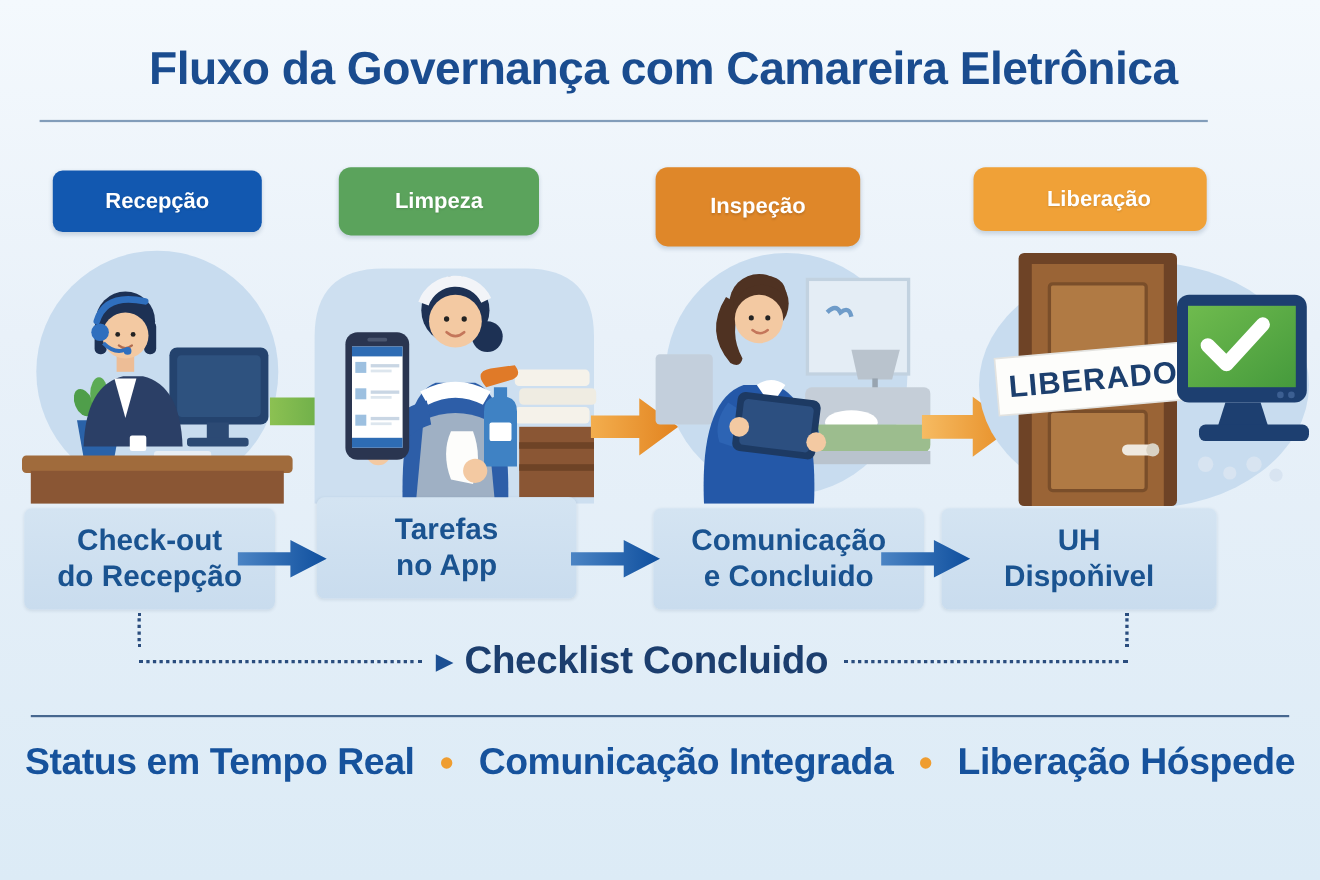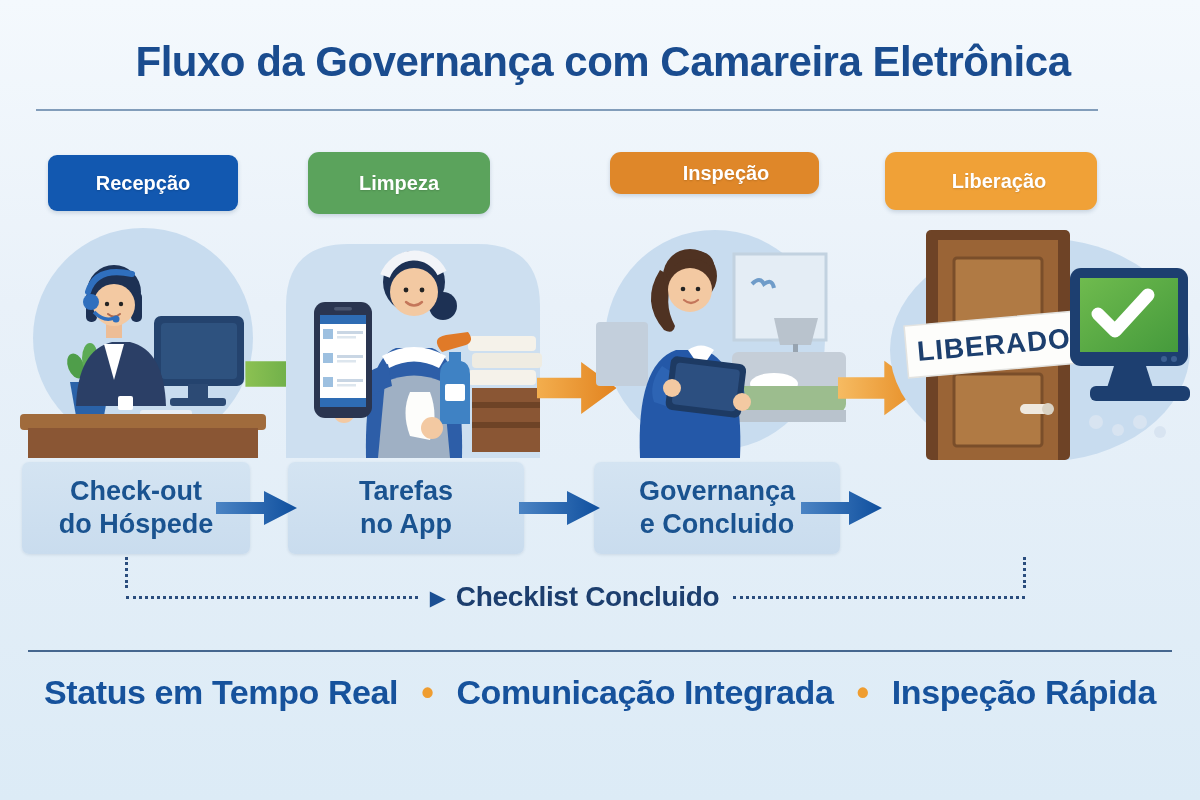--- a/index.html
+++ b/index.html
@@ -25,59 +25,59 @@
   }
   
   .badge{
     position:absolute;display:flex;align-items:center;justify-content:center;
     color:#fff;font-weight:bold;font-size:20px;border-radius:11px;
     box-shadow:0 2px 4px rgba(30,60,100,.18);
     text-shadow:0 1px 2px rgba(0,0,0,.15);
   }
   .badge1{left:48px;top:155px;width:190px;height:56px;background:#1258b0;border-radius:9px;}
   .badge2{left:308px;top:152px;width:182px;height:62px;background:#5ba35c;}
-  .badge3{left:610px;top:152px;width:186px;height:42px;background:#df8729;padding-left:23px;}
+  .badge3{left:596px;top:152px;width:186px;height:72px;background:#df8729;}
   .badge4{left:885px;top:152px;width:196px;height:58px;background:#f0a137;padding-left:16px;}
   
   .illu{position:absolute;}
   .illu1{left:18px;top:226px;width:250px;height:232px;}
   .illu2{left:282px;top:226px;width:262px;height:232px;}
   .illu3{left:584px;top:226px;width:262px;height:232px;}
   .illu4{left:882px;top:226px;width:312px;height:234px;}
   .flow-arrow{position:absolute;}
   .fa1{left:244px;top:338px;width:104px;height:72px;}
   .fa2{left:537px;top:346px;width:82px;height:84px;}
   .fa3{left:838px;top:346px;width:86px;height:84px;}
   
   .step-box{
     position:absolute;height:92px;border-radius:7px;
     background:linear-gradient(180deg,#d4e4f2 0%,#c9dcee 100%);
     display:flex;flex-direction:column;align-items:center;justify-content:center;
     color:#1a5390;font-weight:bold;font-size:27px;line-height:1.22;
     box-shadow:0 1px 3px rgba(40,70,110,.12);
   }
   .sb1{left:22px;top:462px;width:228px;}
-  .sb2{left:288px;top:462px;width:236px;}
+  .sb2{left:288px;top:452px;width:236px;}
   .sb3{left:594px;top:462px;width:246px;}
   .sb4{left:856px;top:462px;width:250px;}
   .step-arrow{position:absolute;top:488px;width:84px;height:40px;}
   .sa1{left:216px;}
   .sa2{left:519px;}
   .sa3{left:801px;}
   
   .dash-v{position:absolute;top:557px;height:31px;width:0;border-left:3px dotted #2a4d7e;}
   .dv-left{left:125px;}
   .dv-right{left:1023px;}
   .bracket-row{
     position:absolute;left:126px;top:581px;width:899px;
     display:flex;align-items:center;
   }
   .dash-h{flex:1;height:0;border-top:3px dotted #2a4d7e;}
   .chk-tri{color:#1b4f93;font-size:21px;margin:0 10px 0 12px;line-height:1;}
-  .chk-text{color:#1c3e6e;font-weight:bold;font-size:28px;letter-spacing:-0.3px;margin-right:14px;white-space:nowrap;}
+  .chk-text{color:#1c3e6e;font-weight:bold;font-size:35px;letter-spacing:-0.3px;margin-right:14px;white-space:nowrap;}
   
   .divider{position:absolute;left:28px;top:650px;width:1144px;height:2px;background:#46678f;}
   .footer{
     position:absolute;left:0;top:672px;width:1200px;
     text-align:center;font-size:34px;font-weight:bold;color:#16529c;
     letter-spacing:-0.4px;white-space:nowrap;
   }
   .footer .dot{color:#ef9d30;font-size:36px;margin:0 14px;vertical-align:-1px;}
 </style>
 </head>
@@ -293,29 +293,33 @@
       <rect x="208" y="160" width="100" height="15" rx="6" fill="#1d3f70"></rect>
       <circle cx="214" cy="196" r="7" fill="#d8e4f1"></circle>
       <circle cx="236" cy="204" r="6" fill="#d8e4f1"></circle>
       <circle cx="258" cy="196" r="7" fill="#d8e4f1"></circle>
       <circle cx="278" cy="206" r="6" fill="#d8e4f1"></circle>
     </g>
   </svg>
 
   <div class="step-box sb1">
     <div>Check-out</div>
-    <div>do Hóspede</div>
+    <div>do Recepção</div>
   </div>
   <div class="step-box sb2">
     <div>Tarefas</div>
     <div>no App</div>
   </div>
   <div class="step-box sb3">
-    <div>Governança</div>
+    <div>Comunicação</div>
     <div>e Concluido</div>
+  </div>
+  <div class="step-box sb4">
+    <div>UH</div>
+    <div>Dispoňivel</div>
   </div>
 
   <svg class="step-arrow sa1" viewBox="0 0 84 40">
     <defs>
         <linearGradient id="gN1" x1="0" y1="0" x2="1" y2="0">
       <stop offset="0" stop-color="#4b84c4"></stop>
           <stop offset="1" stop-color="#0f4f9e"></stop>
         </linearGradient>
       </defs>
     <polygon points="0,14 48,14 48,3 81,20 48,37 48,26 0,26" fill="url(#gN1)"></polygon>
@@ -348,16 +352,16 @@
     <div class="dash-h"></div>
   </div>
 
   <div class="divider"></div>
 
   <div class="footer">
     <span>Status em Tempo Real</span>
     <span class="dot">•</span>
     <span>Comunicação Integrada</span>
     <span class="dot">•</span>
-    <span>Inspeção Rápida</span>
+    <span>Liberação Hóspede</span>
   </div>
 
 </div>
 
 </body></html>

